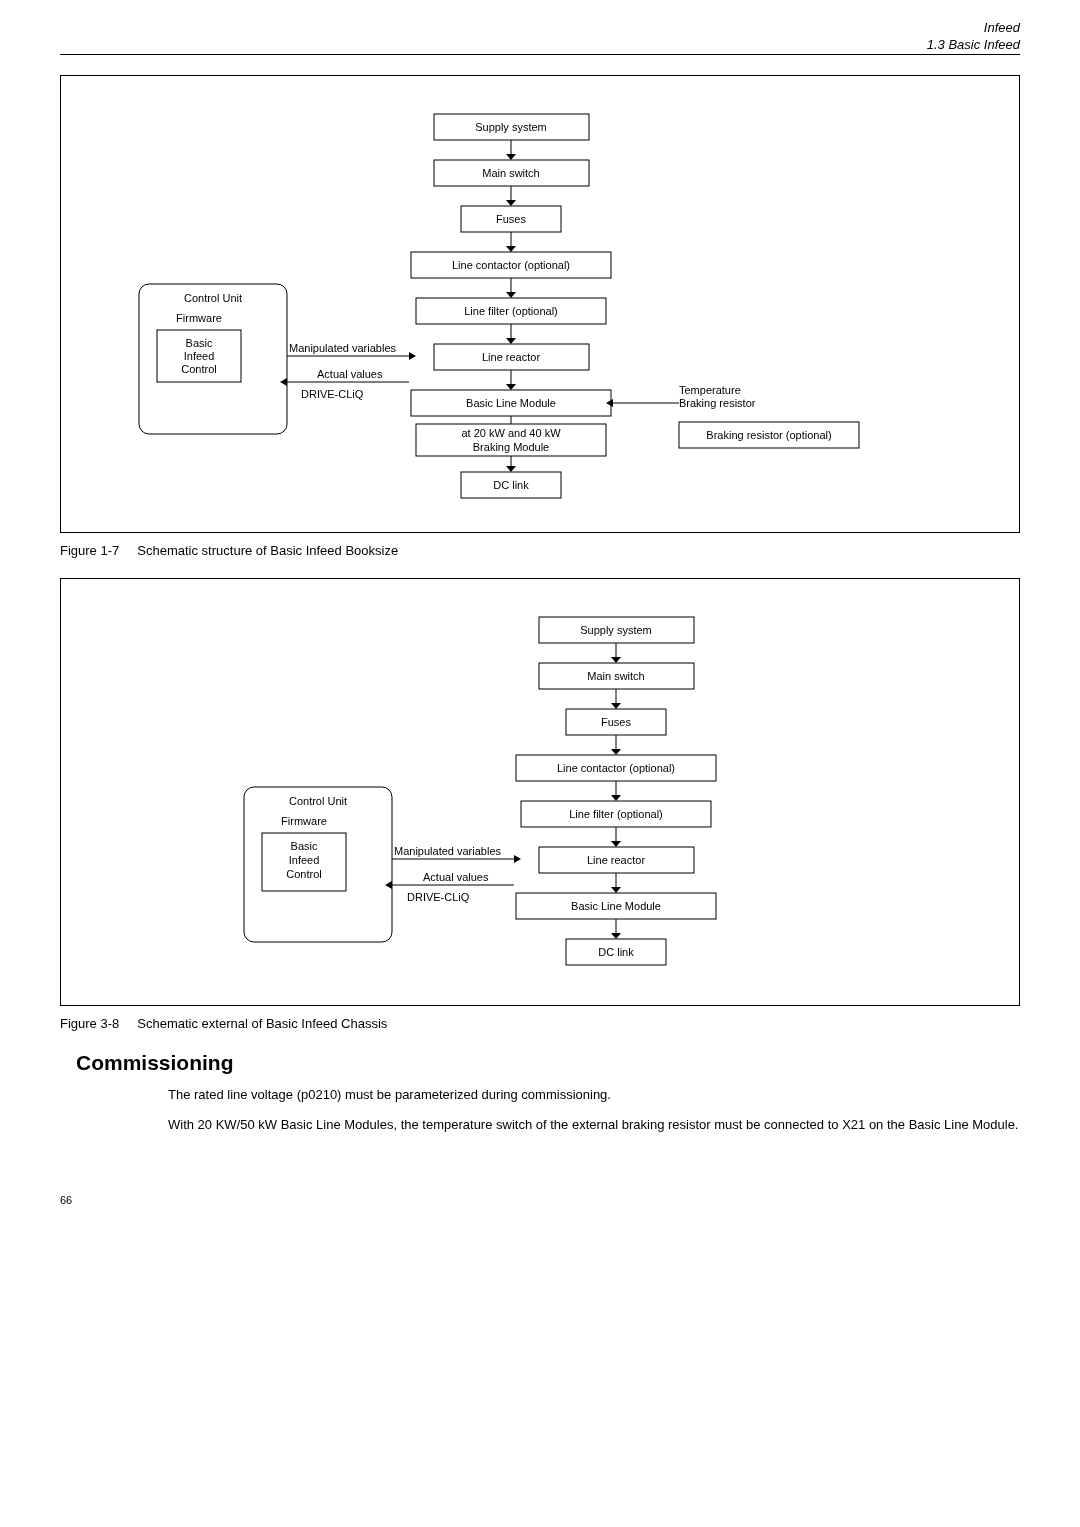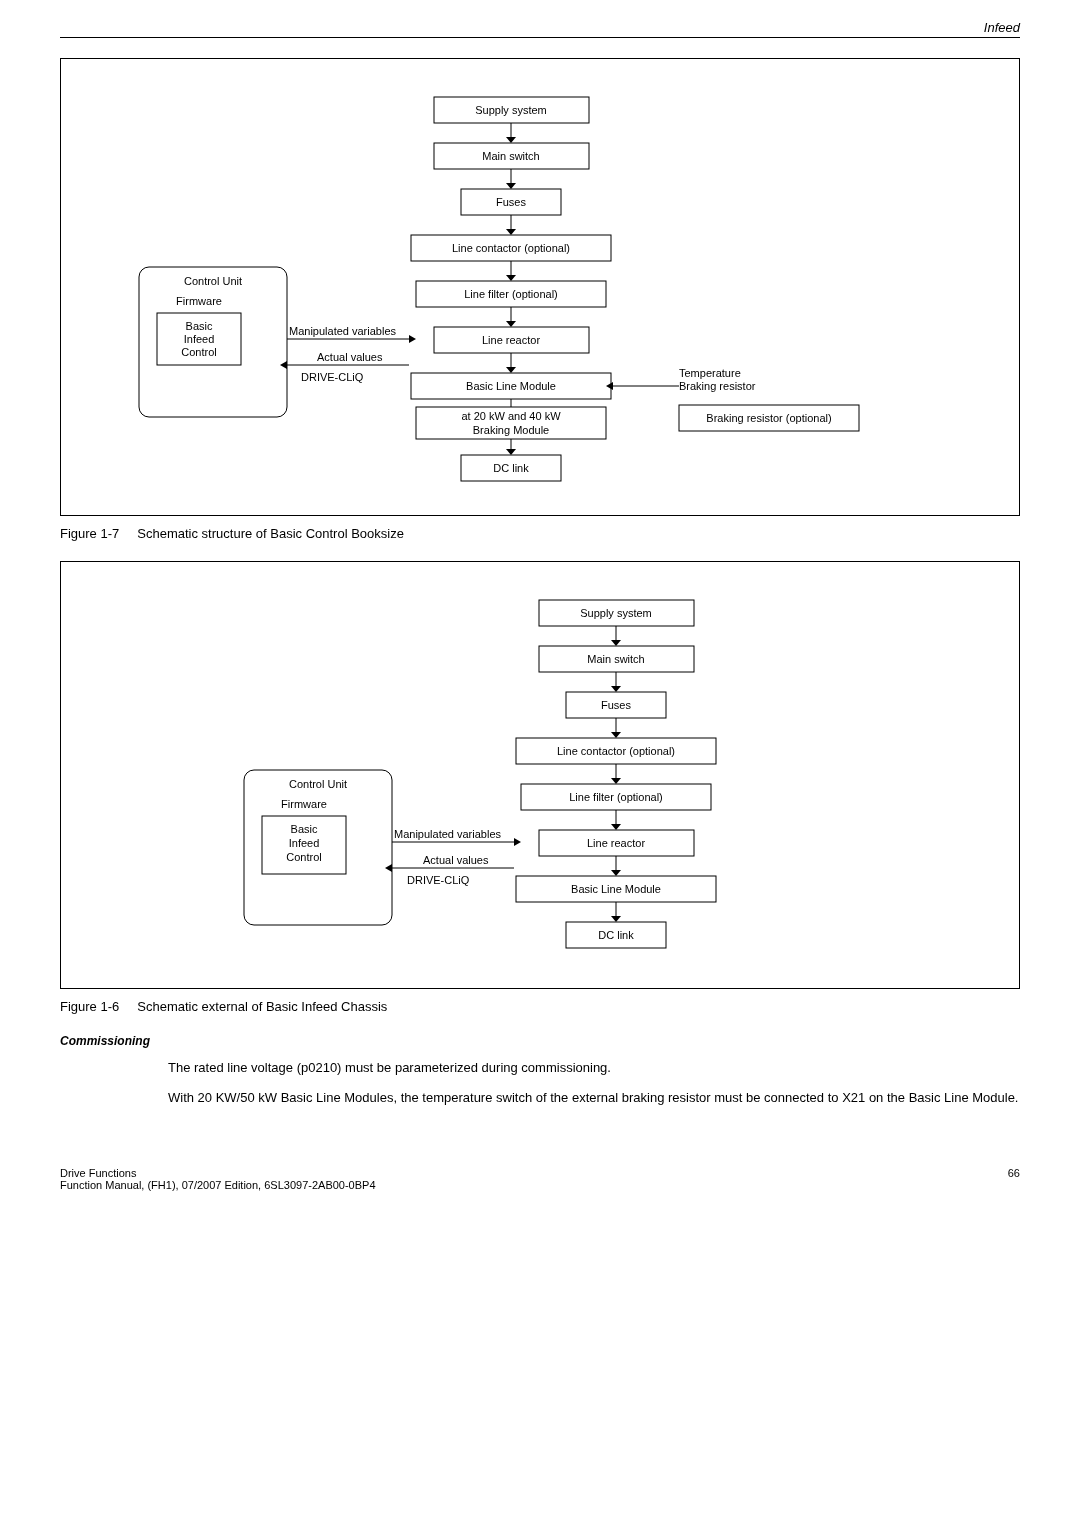--- a/index.html
+++ b/index.html
@@ -31,39 +31,39 @@
     }
     .figure-caption {
       font-size: 13px;
       margin-bottom: 20px;
       margin-top: 6px;
     }
     .figure-caption span {
       font-weight: normal;
     }
     .section-title {
-      font-size: 12px;
+      font-size: 21px;
       font-weight: bold;
-      margin: 20px 0 10px 0;
-      font-style: italic;
+      margin: 20px 0 10px 16px;
     }
     .body-text {
       font-size: 13px;
       margin-left: 108px;
       margin-bottom: 10px;
       line-height: 1.5;
     }
     
     svg text { font-family: Arial, sans-serif; font-size: 11px; }
   </style>
 </head>
 <body>
 
 <div>
   <div class="header-right">Infeed</div>
+  <div class="header-right">1.3 Basic Infeed</div>
   <div class="header-line"></div>
 </div>
 
 <div class="figure-box">
   <svg xmlns="http://www.w3.org/2000/svg" width="870" height="400" viewBox="0 0 870 400" style="display:block;font-family:Arial,sans-serif;font-size:11px;">
 
     <rect x="345" y="10" width="155" height="26" fill="white" stroke="black" stroke-width="1"></rect>
     <text x="422" y="27" text-anchor="middle">Supply system</text>
     <line x1="422" y1="36" x2="422" y2="50" stroke="black" stroke-width="1"></line>
     <polygon points="417,50 427,50 422,56" fill="black"></polygon>
@@ -132,21 +132,21 @@
 
     <rect x="590" y="318" width="180" height="26" fill="white" stroke="black" stroke-width="1"></rect>
     <text x="680" y="335" text-anchor="middle">Braking resistor (optional)</text>
 
   </svg>
 </div>
 
 <div class="figure-caption">
   <span>Figure 1-7</span>
   &nbsp;&nbsp;&nbsp;
-  <span>Schematic structure of Basic Control Booksize</span>
+  <span>Schematic structure of Basic Infeed Booksize</span>
 </div>
 
 <div class="figure-box">
   <svg xmlns="http://www.w3.org/2000/svg" width="870" height="370" viewBox="0 0 870 370" style="display:block;font-family:Arial,sans-serif;font-size:11px;">
 
     <rect x="450" y="10" width="155" height="26" fill="white" stroke="black" stroke-width="1"></rect>
     <text x="527" y="27" text-anchor="middle">Supply system</text>
     <line x1="527" y1="36" x2="527" y2="50" stroke="black" stroke-width="1"></line>
     <polygon points="522,50 532,50 527,56" fill="black"></polygon>
 
@@ -198,28 +198,24 @@
 
     <line x1="303" y1="278" x2="425" y2="278" stroke="black" stroke-width="1"></line>
     <polygon points="303,274 303,282 296,278" fill="black"></polygon>
     <text x="334" y="274" font-size="10">Actual values</text>
     <text x="318" y="294" font-size="10">DRIVE-CLiQ</text>
 
   </svg>
 </div>
 
 <div class="figure-caption">
-  <span>Figure 1-6</span>
+  <span>Figure 3-8</span>
   &nbsp;&nbsp;&nbsp;
   <span>Schematic external of Basic Infeed Chassis</span>
 </div>
 
 <div class="section-title">Commissioning</div>
 <div class="body-text">The rated line voltage (p0210) must be parameterized during commissioning.</div>
 <div class="body-text">With 20 KW/50 kW Basic Line Modules, the temperature switch of the external braking resistor must be connected to X21 on the Basic Line Module.</div>
 
 <div style="margin-top:60px;display:flex;justify-content:space-between;font-size:11px;">
-  <div>
-    <div>Drive Functions</div>
-    <div>Function Manual, (FH1), 07/2007 Edition, 6SL3097-2AB00-0BP4</div>
-  </div>
   <div>66</div>
 </div>
 
 </body></html>

